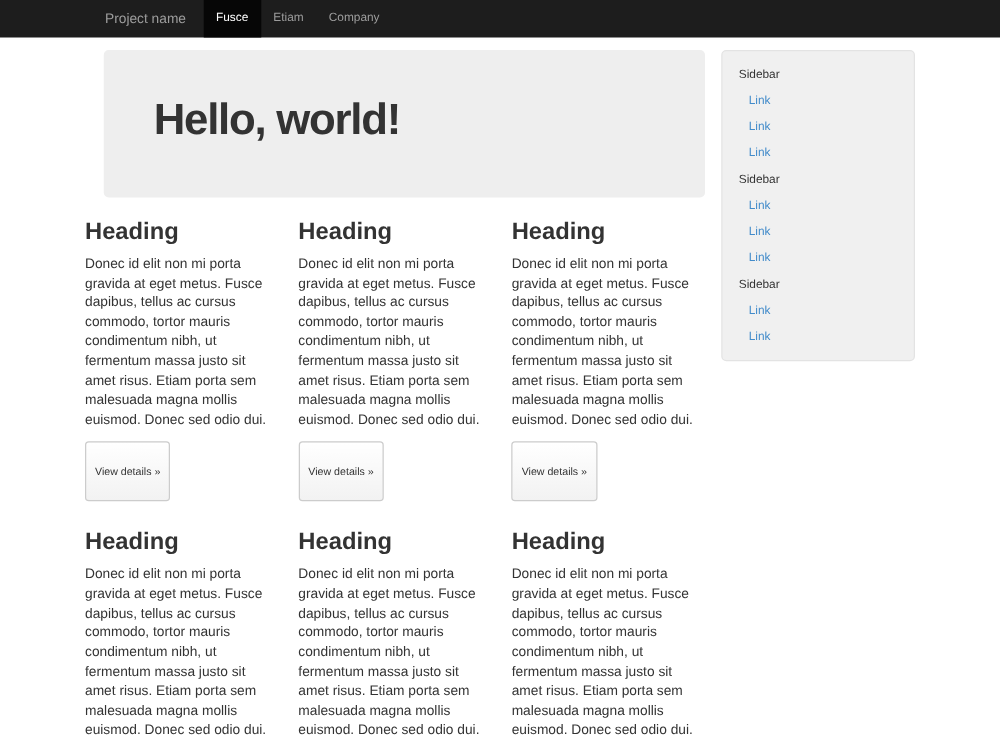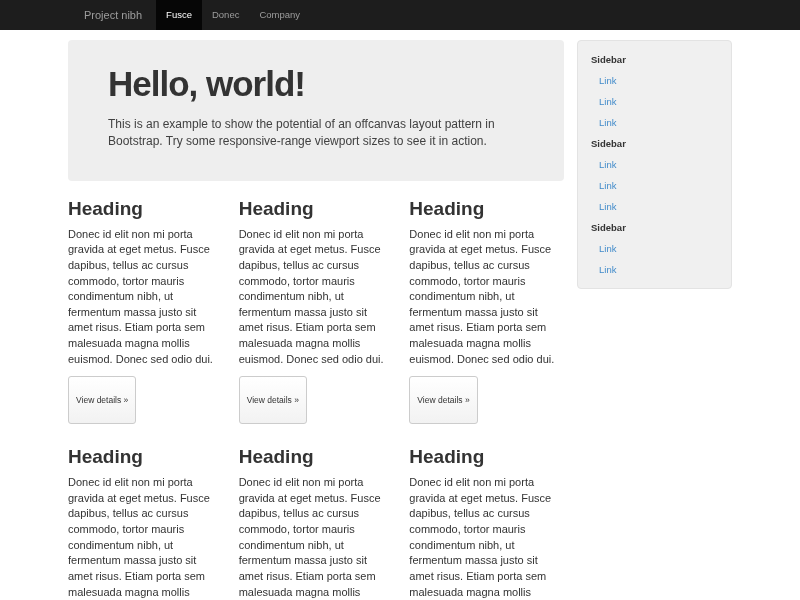--- a/index.html
+++ b/index.html
@@ -38,22 +38,23 @@
 
   
   .container { width: 664px; margin: 0 auto; padding-top: 10px; }
   .row { display: flex; gap: 13px; align-items: flex-start; }
   .main { flex: 0 0 496px; width: 496px; }
 
   
   .jumbotron {
     background: var(--jumbotron-bg, #eeeeee);
     border-radius: 4px;
-    padding: 24px 24px 30px 40px;
+    padding: 36px 24px 30px 40px;
     margin-bottom: 17px;
+    margin-left: 15px;
   }
   .jumbotron h1 {
     font-size: 35px; font-weight: bold; letter-spacing: -1px;
     color: #333; margin-bottom: 12px;
   }
   .jumbotron p {
     font-size: 12px; line-height: 1.45; color: #414141; max-width: 432px;
   }
 
   
@@ -74,56 +75,55 @@
   }
 
   
   .sidebar-well {
     flex: 1;
     background: var(--well-bg, #f0f0f0);
     border: 1px solid var(--well-border, #e3e3e3);
     border-radius: 4px;
     padding: 8px 0;
   }
-  .sb-header { font-size: 9.5px; color: #333; padding: 5px 13px; font-weight: bold; }
+  .sb-header { font-size: 9.5px; color: #333; padding: 5px 13px; }
   .sb-link {
     display: block;
     font-size: 9.5px; color: var(--link-blue, #428bca);
     padding: 5px 13px 5px 21px;
   }
 
   
   .footer {
     border-top: 1px solid #be185d;
     margin-top: 10px;
     padding: 10px 0 14px;
   }
   .footer p { font-size: 8.5px; color: #555; }
 </style>
 </head>
 <body>
 
 <nav class="navbar">
   <div class="nav-inner">
-    <a href="#" class="brand">Project nibh</a>
+    <a href="#" class="brand">Project name</a>
     <div class="nav-menu">
         <a href="#" class="nav-item active">Fusce</a>
-        <a href="#" class="nav-item">Donec</a>
+        <a href="#" class="nav-item">Etiam</a>
         <a href="#" class="nav-item">Company</a>
       </div>
   </div>
 </nav>
 
 <div class="container">
   <div class="row">
 
     <main class="main">
       <section class="jumbotron">
         <h1>Hello, world!</h1>
-        <p>This is an example to show the potential of an offcanvas layout pattern in Bootstrap. Try some responsive-range viewport sizes to see it in action.</p>
       </section>
 
       <div class="cards-grid">
           <div class="card"><h2>Heading</h2><p>Donec id elit non mi porta gravida at eget metus. Fusce dapibus, tellus ac cursus commodo, tortor mauris condimentum nibh, ut fermentum massa justo sit amet risus. Etiam porta sem malesuada magna mollis euismod. Donec sed odio dui.</p><button class="btn">View details »</button></div>
           <div class="card"><h2>Heading</h2><p>Donec id elit non mi porta gravida at eget metus. Fusce dapibus, tellus ac cursus commodo, tortor mauris condimentum nibh, ut fermentum massa justo sit amet risus. Etiam porta sem malesuada magna mollis euismod. Donec sed odio dui.</p><button class="btn">View details »</button></div>
           <div class="card"><h2>Heading</h2><p>Donec id elit non mi porta gravida at eget metus. Fusce dapibus, tellus ac cursus commodo, tortor mauris condimentum nibh, ut fermentum massa justo sit amet risus. Etiam porta sem malesuada magna mollis euismod. Donec sed odio dui.</p><button class="btn">View details »</button></div>
           <div class="card"><h2>Heading</h2><p>Donec id elit non mi porta gravida at eget metus. Fusce dapibus, tellus ac cursus commodo, tortor mauris condimentum nibh, ut fermentum massa justo sit amet risus. Etiam porta sem malesuada magna mollis euismod. Donec sed odio dui.</p><button class="btn">View details »</button></div>
           <div class="card"><h2>Heading</h2><p>Donec id elit non mi porta gravida at eget metus. Fusce dapibus, tellus ac cursus commodo, tortor mauris condimentum nibh, ut fermentum massa justo sit amet risus. Etiam porta sem malesuada magna mollis euismod. Donec sed odio dui.</p><button class="btn">View details »</button></div>
           <div class="card"><h2>Heading</h2><p>Donec id elit non mi porta gravida at eget metus. Fusce dapibus, tellus ac cursus commodo, tortor mauris condimentum nibh, ut fermentum massa justo sit amet risus. Etiam porta sem malesuada magna mollis euismod. Donec sed odio dui.</p><button class="btn">View details »</button></div>
         </div>

